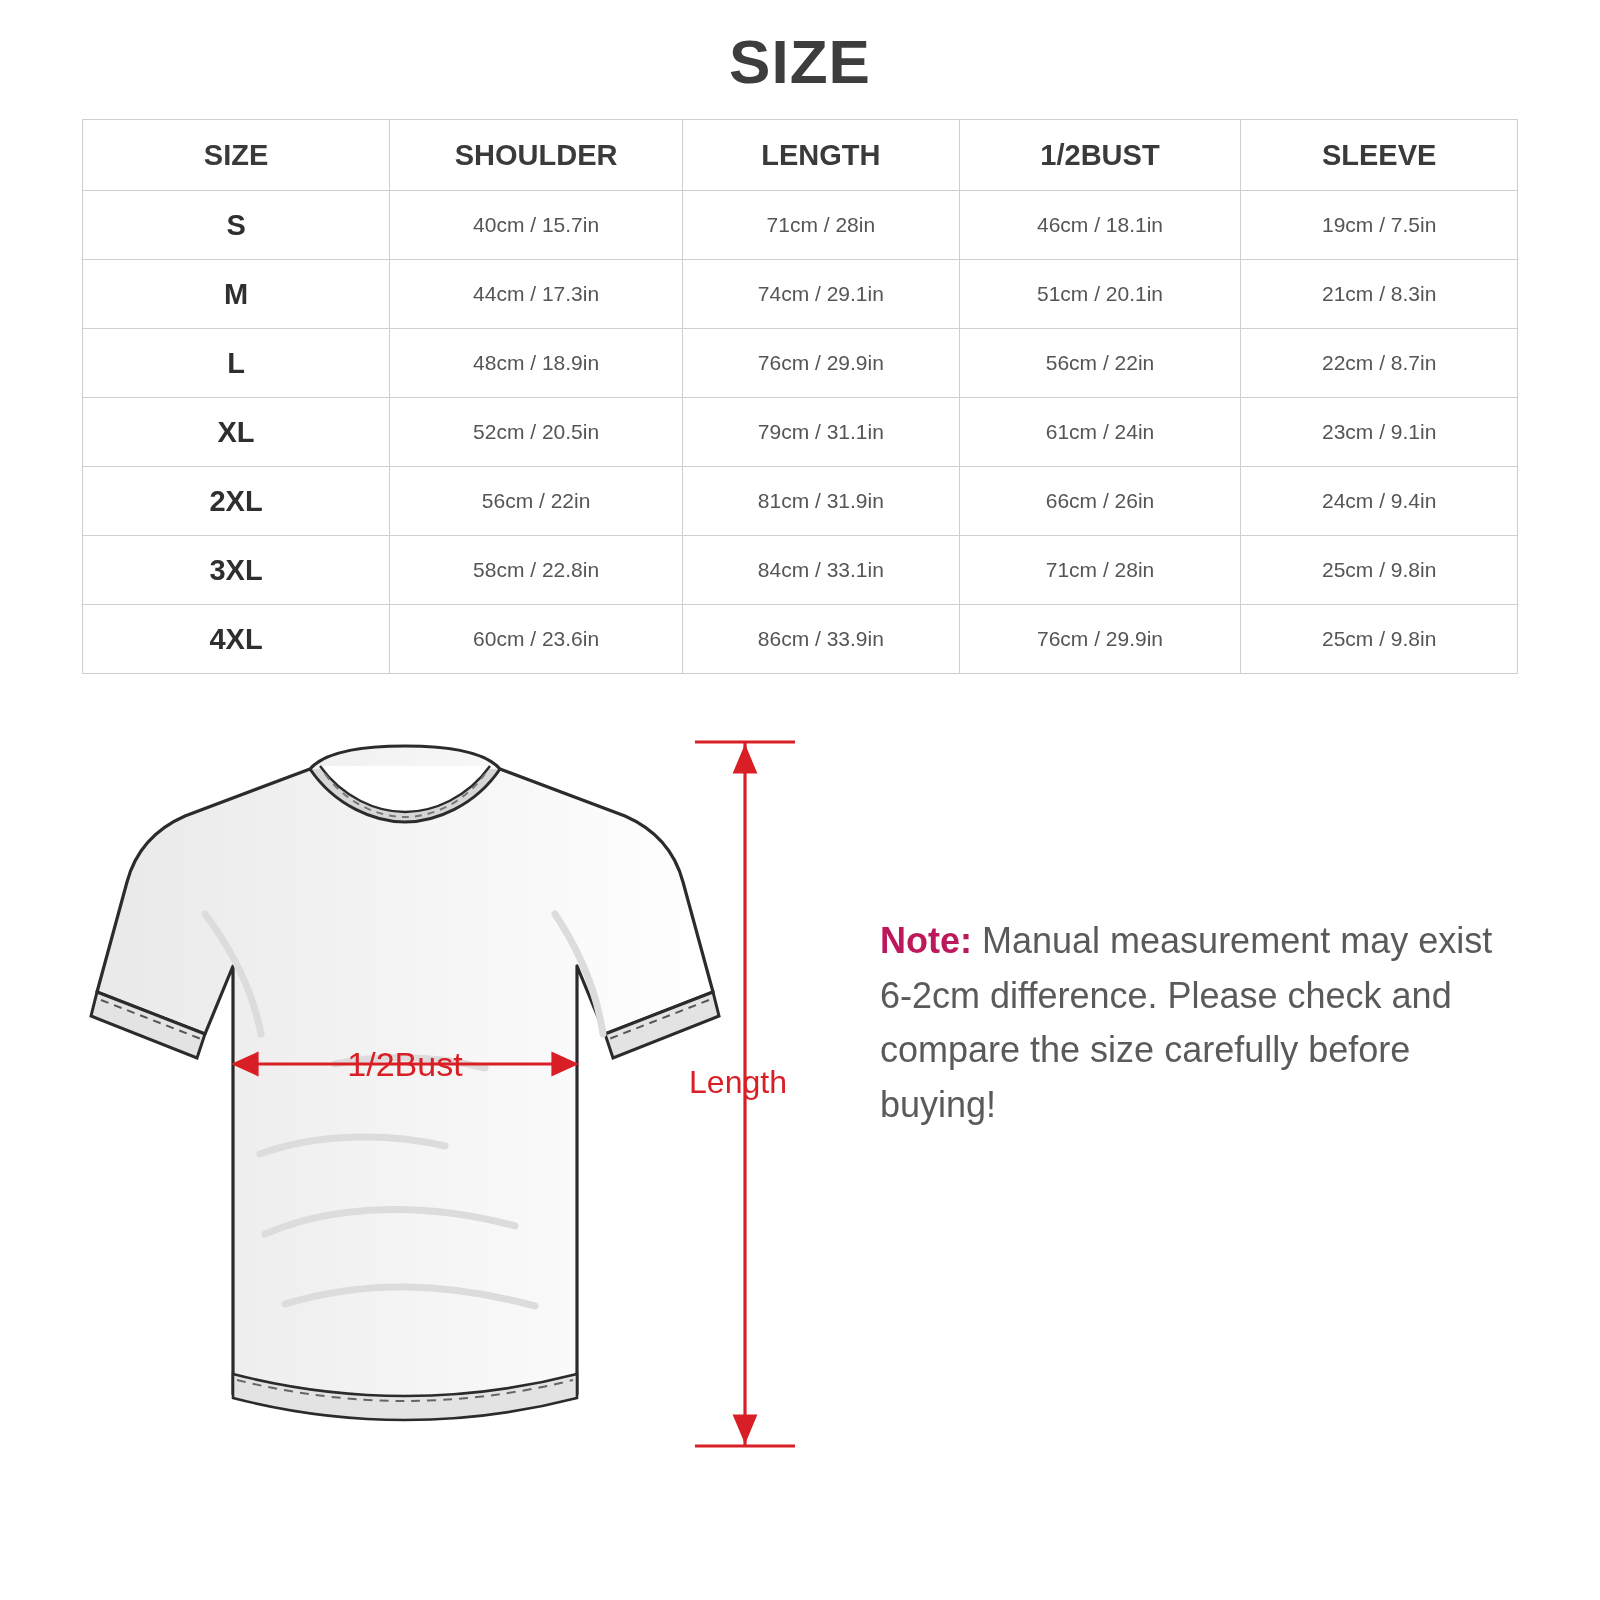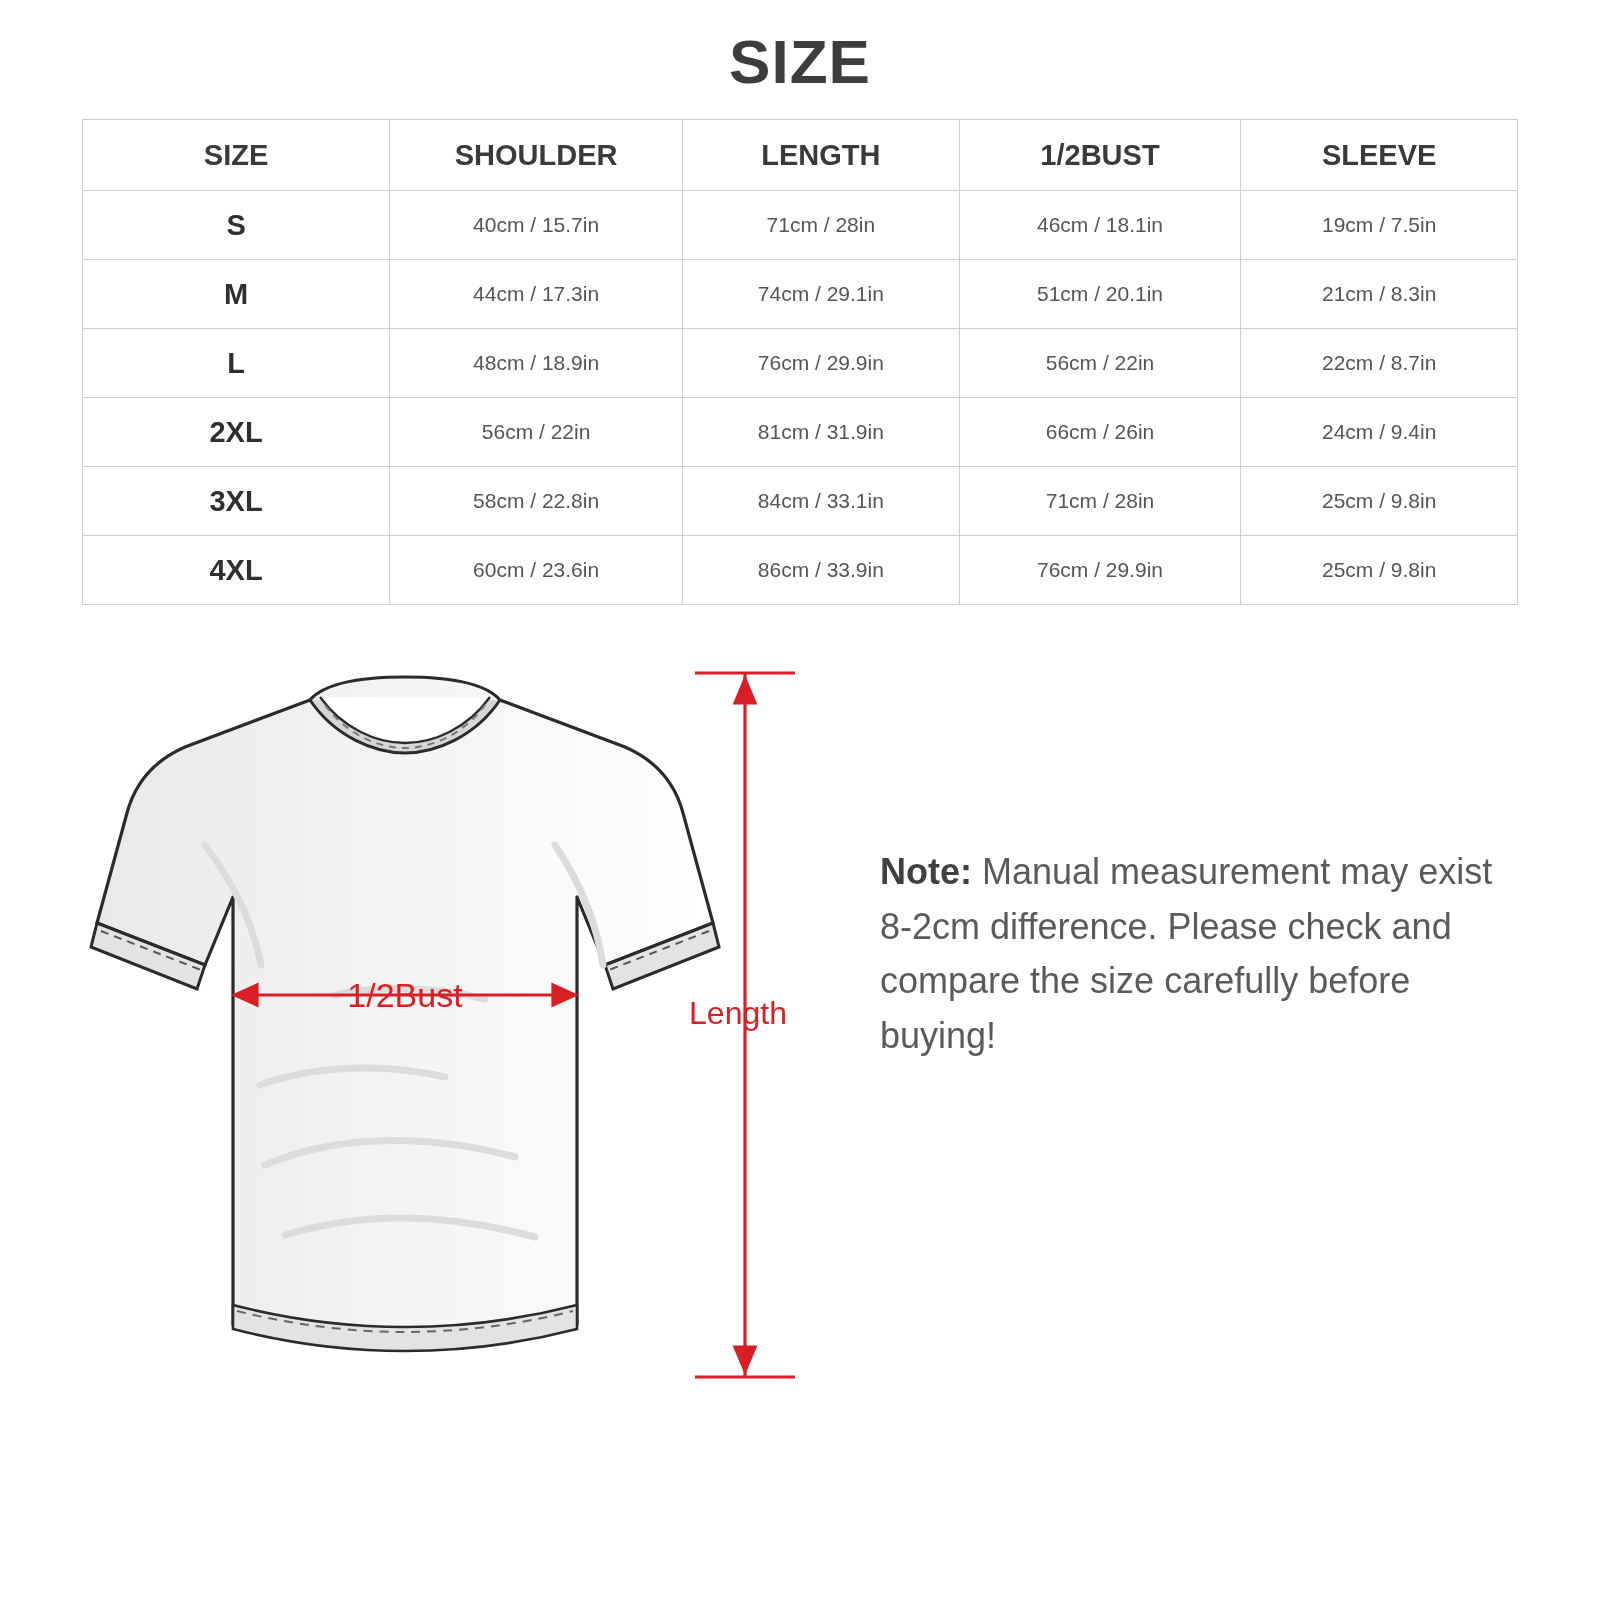--- a/index.html
+++ b/index.html
@@ -99,21 +99,21 @@
   .note-block {
     position: absolute;
     left: 880px;
     top: 180px;
     width: 640px;
     font-size: 36px;
     line-height: 1.52;
     color: #5a5a5a;
   }
   .note-block b {
-    color: #404040;
+    color: #be185d;
     font-weight: bold;
   }
 </style>
 </head>
 <body>
 
 <div class="page-title">SIZE</div>
 
 <div class="table-wrap">
   <table class="size-table">
@@ -147,20 +147,27 @@
         <td>74cm / 29.1in</td>
         <td>51cm / 20.1in</td>
         <td>21cm / 8.3in</td>
       </tr>
       <tr>
         <td class="size-col">L</td>
         <td>48cm / 18.9in</td>
         <td>76cm / 29.9in</td>
         <td>56cm / 22in</td>
         <td>22cm / 8.7in</td>
+      </tr>
+      <tr>
+        <td class="size-col">XL</td>
+        <td>52cm / 20.5in</td>
+        <td>79cm / 31.1in</td>
+        <td>61cm / 24in</td>
+        <td>23cm / 9.1in</td>
       </tr>
       <tr>
         <td class="size-col">2XL</td>
         <td>56cm / 22in</td>
         <td>81cm / 31.9in</td>
         <td>66cm / 26in</td>
         <td>24cm / 9.4in</td>
       </tr>
       <tr>
         <td class="size-col">3XL</td>
@@ -244,16 +251,16 @@
       <line x1="5" y1="8" x2="105" y2="8"></line>
       <line x1="5" y1="712" x2="105" y2="712"></line>
       <line x1="55" y1="8" x2="55" y2="712"></line>
       <polygon points="55,14 45,38 65,38"></polygon>
       <polygon points="55,706 45,682 65,682"></polygon>
     </g>
   </svg>
   <div class="length-label">Length</div>
 
   <div class="note-block">
-    <b>Note:</b><span> Manual measurement may exist 8-2cm difference. Please check and compare the size carefully before buying!</span>
+    <b>Note:</b><span> Manual measurement may exist 6-2cm difference. Please check and compare the size carefully before buying!</span>
   </div>
 
 </div>
 
 </body></html>

